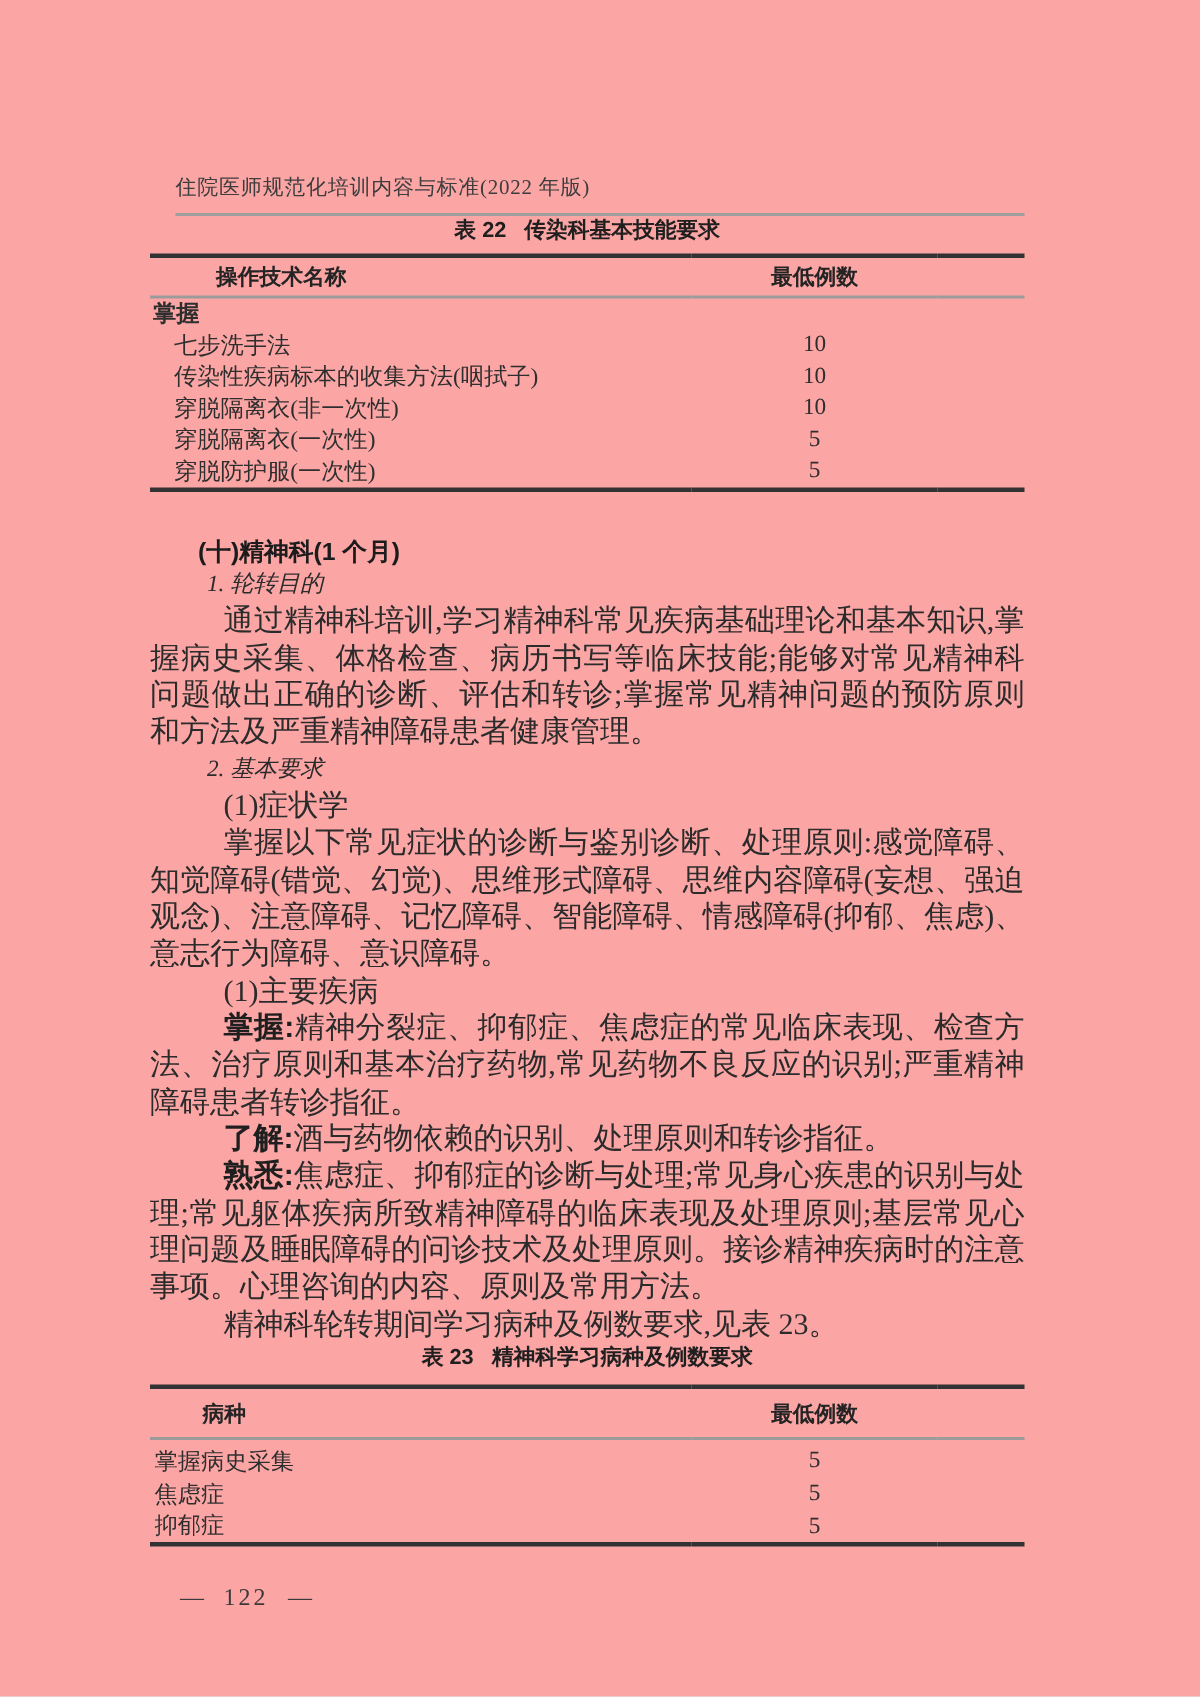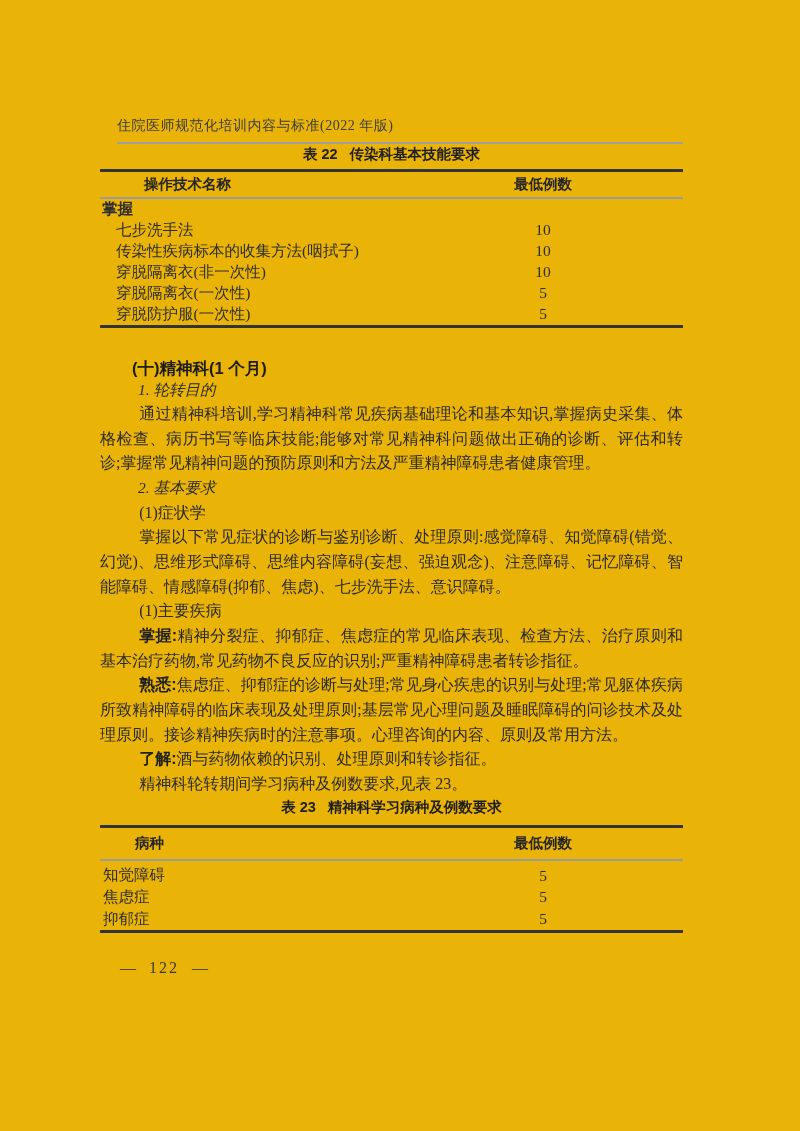--- a/index.html
+++ b/index.html
@@ -1,21 +1,21 @@
 <!DOCTYPE html>
 <html><head>
 <meta charset="utf-8">
 <style>
   * { margin: 0; padding: 0; box-sizing: border-box; }
   html, body { background: #e9e9e9; }
   .page {
     position: relative;
     width: 800px;
     height: 1131px;
-    background: #eab308;
+    background: #fca5a5;
     margin: 0 auto;
     overflow: hidden;
     font-family: "Liberation Serif", "DejaVu Serif", serif;
     color: #2e2e2e;
   }
   .content {
     position: absolute;
     left: 100px;
     top: 0;
     width: 583px;
@@ -93,21 +93,21 @@
   .section-heading {
     margin-top: 30px;
     padding-left: 32px;
     font-family: "Liberation Sans", "DejaVu Sans", sans-serif;
     font-weight: bold;
     font-size: 16.5px;
     line-height: 20px;
     color: #1c1c1c;
   }
   .para {
-    font-size: 16px;
+    font-size: 20px;
     line-height: 24.65px;
     text-align: justify;
     text-indent: 2.45em;
     color: #2b2b2b;
   }
   .para.kai {
     font-style: italic;
     font-size: 15.5px;
   }
   .para .lead {
@@ -183,25 +183,25 @@
         </tr>
       </tbody>
     </table>
 
     <div class="section-heading">(十)精神科(1 个月)</div>
 
     <p class="para kai">1. 轮转目的</p>
     <p class="para">通过精神科培训,学习精神科常见疾病基础理论和基本知识,掌握病史采集、体格检查、病历书写等临床技能;能够对常见精神科问题做出正确的诊断、评估和转诊;掌握常见精神问题的预防原则和方法及严重精神障碍患者健康管理。</p>
     <p class="para kai">2. 基本要求</p>
     <p class="para">(1)症状学</p>
-    <p class="para">掌握以下常见症状的诊断与鉴别诊断、处理原则:感觉障碍、知觉障碍(错觉、幻觉)、思维形式障碍、思维内容障碍(妄想、强迫观念)、注意障碍、记忆障碍、智能障碍、情感障碍(抑郁、焦虑)、七步洗手法、意识障碍。</p>
+    <p class="para">掌握以下常见症状的诊断与鉴别诊断、处理原则:感觉障碍、知觉障碍(错觉、幻觉)、思维形式障碍、思维内容障碍(妄想、强迫观念)、注意障碍、记忆障碍、智能障碍、情感障碍(抑郁、焦虑)、意志行为障碍、意识障碍。</p>
     <p class="para">(1)主要疾病</p>
     <p class="para"><span class="lead">掌握:</span><span>精神分裂症、抑郁症、焦虑症的常见临床表现、检查方法、治疗原则和基本治疗药物,常见药物不良反应的识别;严重精神障碍患者转诊指征。</span></p>
+    <p class="para"><span class="lead">了解:</span><span>酒与药物依赖的识别、处理原则和转诊指征。</span></p>
     <p class="para"><span class="lead">熟悉:</span><span>焦虑症、抑郁症的诊断与处理;常见身心疾患的识别与处理;常见躯体疾病所致精神障碍的临床表现及处理原则;基层常见心理问题及睡眠障碍的问诊技术及处理原则。接诊精神疾病时的注意事项。心理咨询的内容、原则及常用方法。</span></p>
-    <p class="para"><span class="lead">了解:</span><span>酒与药物依赖的识别、处理原则和转诊指征。</span></p>
     <p class="para">精神科轮转期间学习病种及例数要求,见表 23。</p>
 
     <div class="table-title">
       <span>表 23</span><span class="gap"></span><span>精神科学习病种及例数要求</span>
     </div>
 
     <table class="doc-table" id="table23">
       <colgroup>
           <col class="c1">
           <col class="c2">
@@ -209,21 +209,21 @@
         </colgroup>
       <thead>
         <tr>
           <th class="h-name">病种</th>
           <th class="h-num">最低例数</th>
           <th></th>
         </tr>
       </thead>
       <tbody>
         <tr>
-          <td class="item">知觉障碍</td>
+          <td class="item">掌握病史采集</td>
           <td class="num">5</td>
           <td></td>
         </tr>
         <tr>
           <td class="item">焦虑症</td>
           <td class="num">5</td>
           <td></td>
         </tr>
         <tr>
           <td class="item">抑郁症</td>

